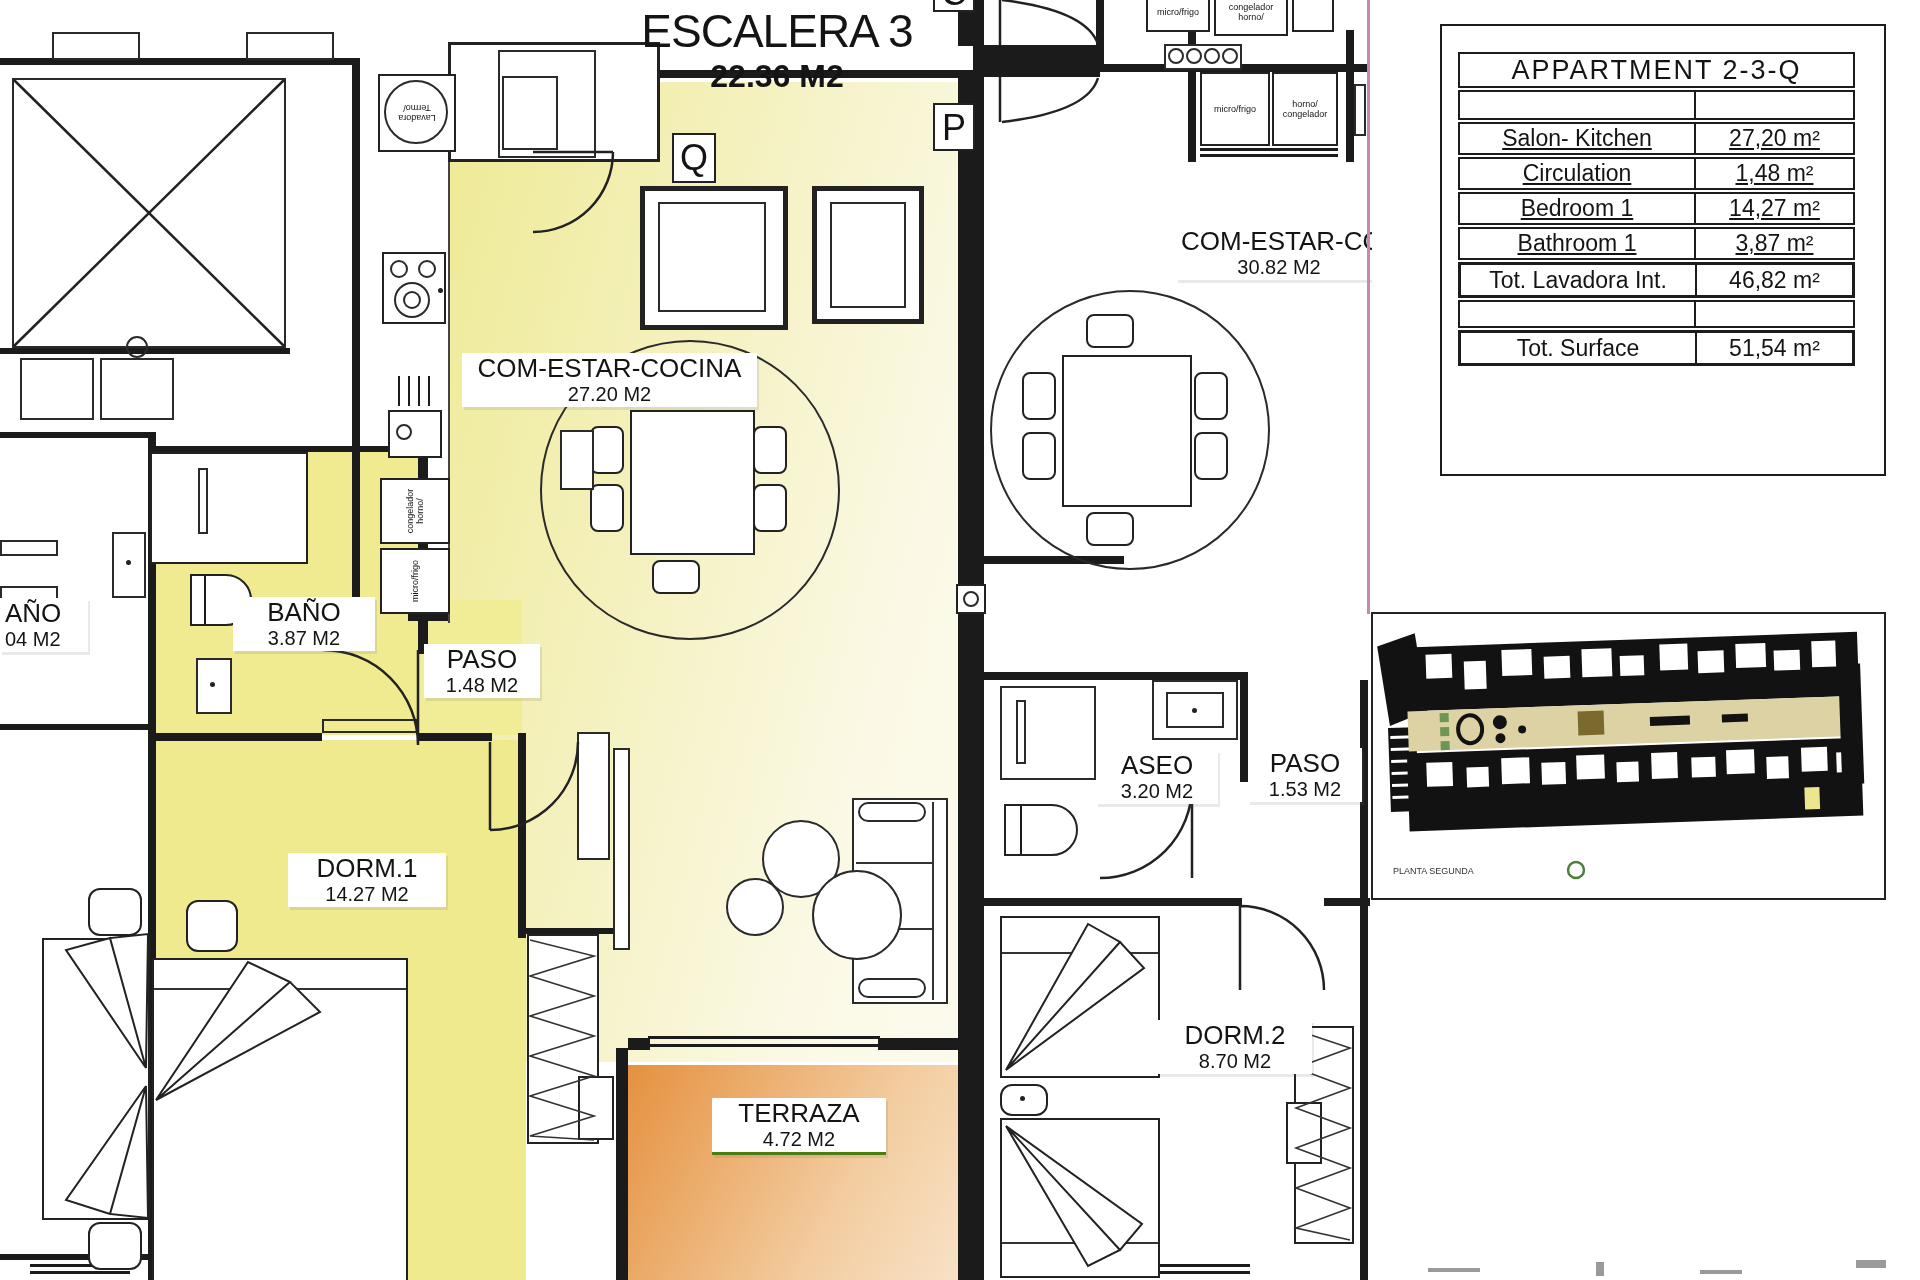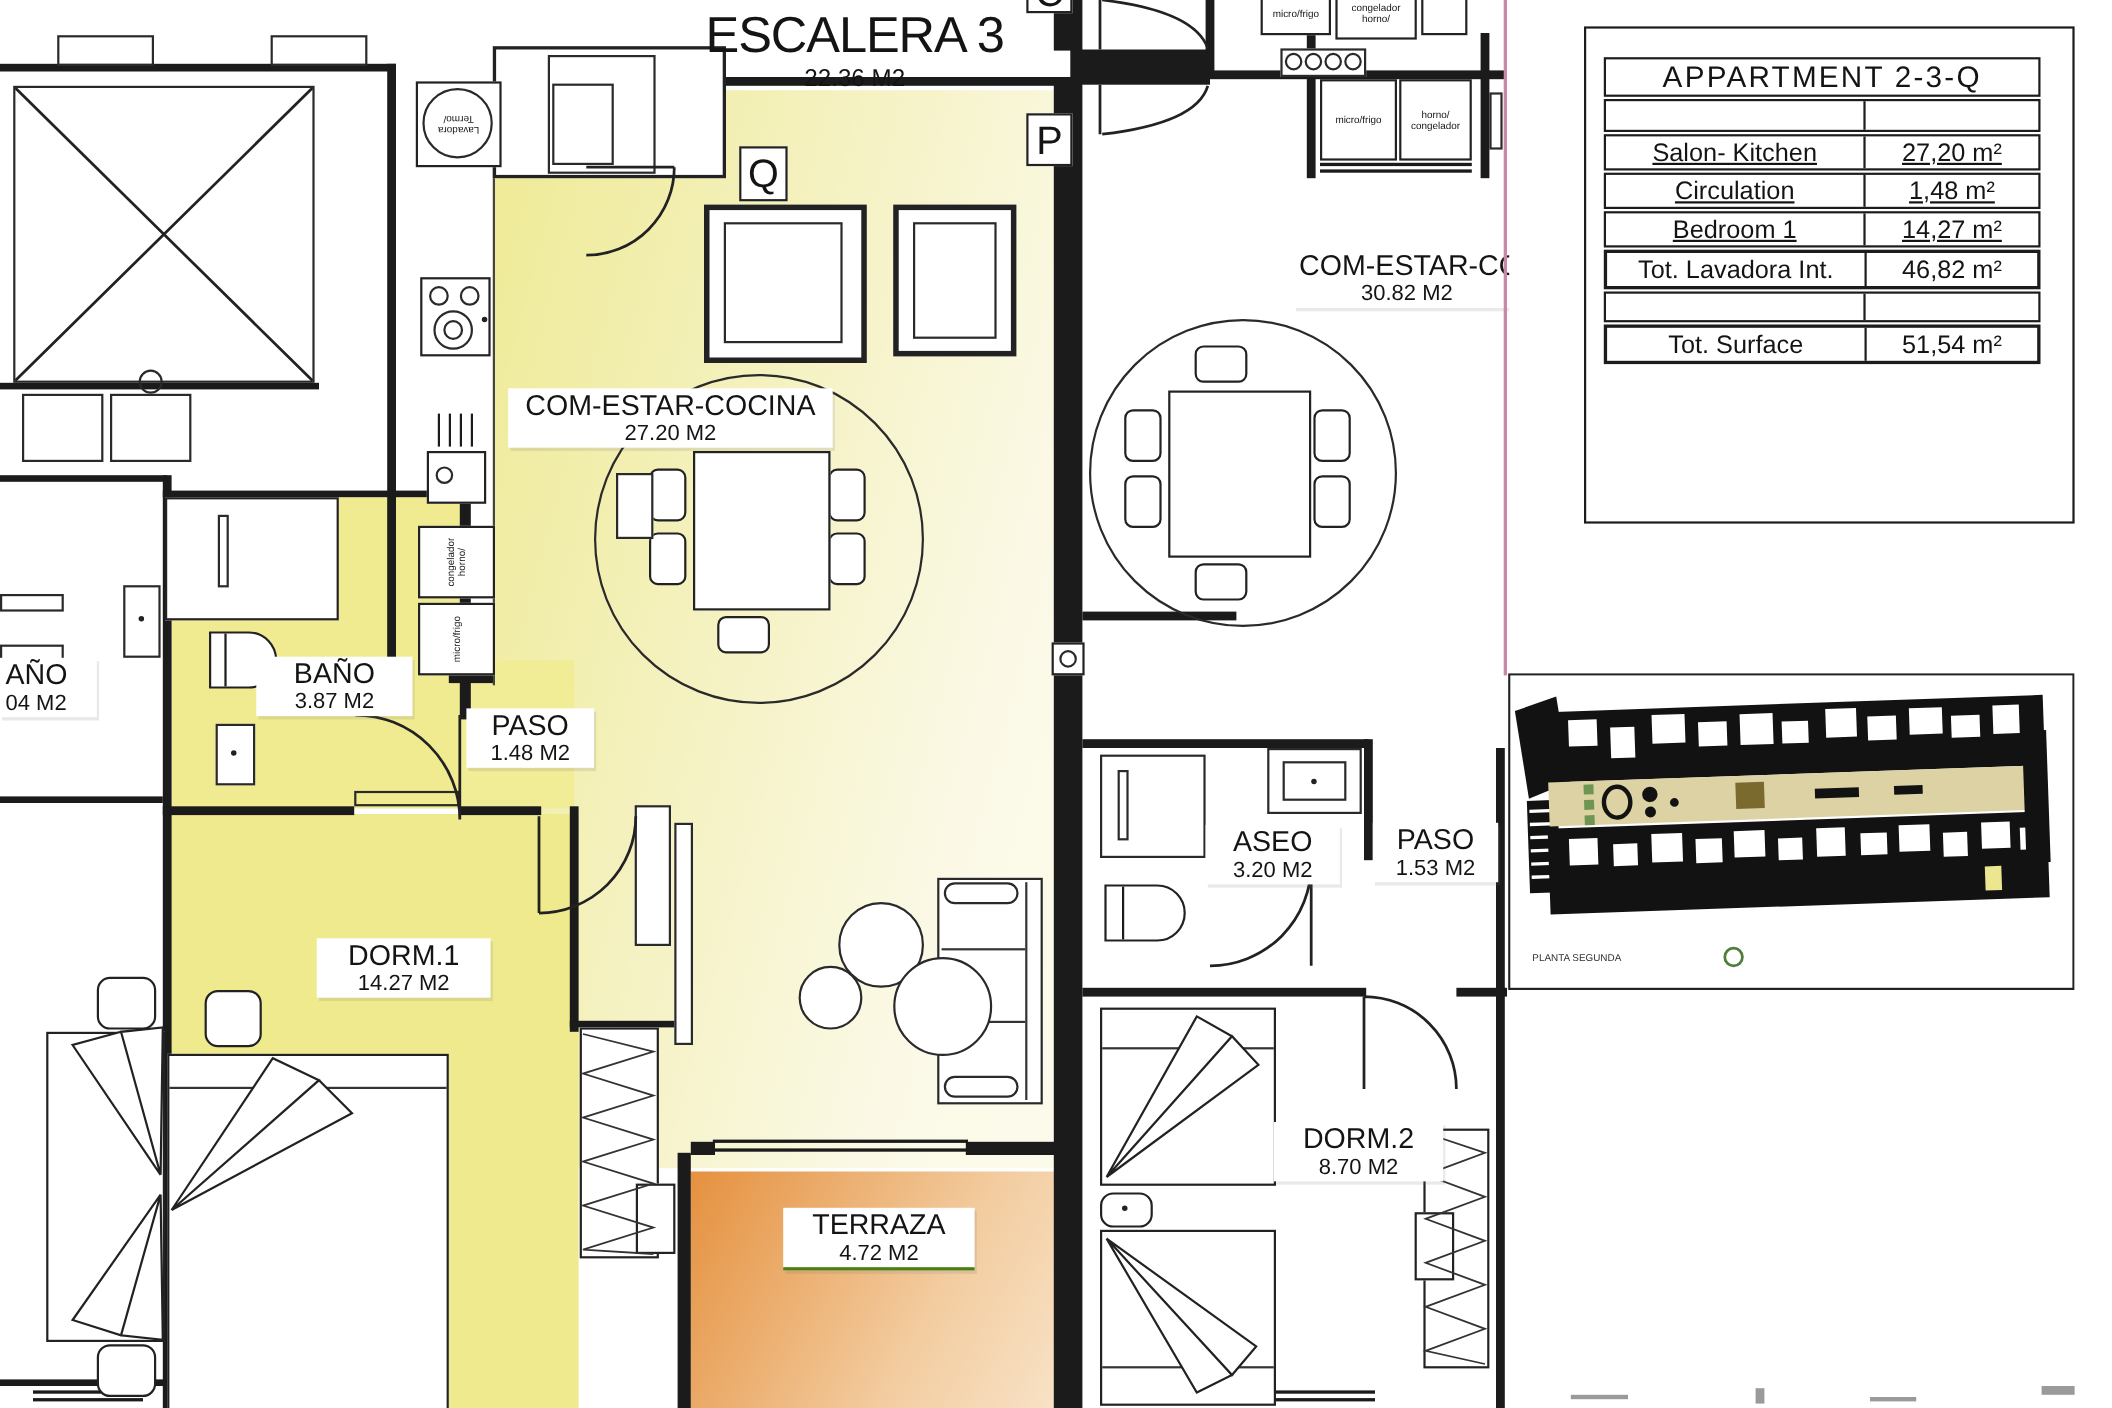--- a/index.html
+++ b/index.html
@@ -16,21 +16,21 @@
   .toilet{position:absolute;background:#fff;border:2px solid #222;border-radius:0 26px 26px 0;box-sizing:border-box;}
   .dot{position:absolute;width:5px;height:5px;background:#222;border-radius:50%;}
   .lbl{position:absolute;background:#fff;text-align:center;font-size:26px;line-height:1.12;padding:1px 5px;white-space:nowrap;box-shadow:2px 3px 0 rgba(110,110,110,.15);}
   .lbl .l2{font-size:20px;}
   .marker{position:absolute;background:#fff;border:2px solid #222;text-align:center;font-size:36px;line-height:1.25;box-sizing:border-box;}
   .vtext,.htext,.rtext{width:100%;height:100%;display:flex;align-items:center;justify-content:center;font-size:9px;line-height:1.15;text-align:center;white-space:pre-line;}
   .vtext{transform:rotate(-90deg);}
   .rtext{transform:rotate(180deg);}
   #title{position:absolute;left:612px;top:4px;width:330px;text-align:center;}
   #title .t1{font-size:46px;letter-spacing:-1px;}
-  #title .t2{font-size:22px;}
+  #title .t2{font-size:32px;font-weight:bold;}
   #panel{position:absolute;left:1440px;top:24px;width:446px;height:452px;border:2px solid #1c1c1c;box-sizing:border-box;background:#fff;}
   #atable{position:absolute;left:1458px;top:52px;width:397px;font-size:23px;}
   .trow{display:flex;align-items:stretch;border:2px solid #1c1c1c;margin-top:2px;background:#fff;box-sizing:border-box;}
   .trow.em{border-width:3px;}
   .trow .c1{width:236px;display:flex;align-items:center;justify-content:center;border-right:2px solid #1c1c1c;box-sizing:border-box;}
   .trow .c2{flex:1;display:flex;align-items:center;justify-content:center;}
   .ttitle{height:36px;display:flex;align-items:center;justify-content:center;border:2px solid #1c1c1c;font-size:27px;letter-spacing:2px;background:#fff;box-sizing:border-box;}
   .h1{height:33px;text-decoration:underline;} .hs{height:30px;} .hem{height:36px;} .hs2{height:28px;}
   #pinkline{position:absolute;left:1367px;top:0;width:3px;height:614px;background:#c988a6;background:#c988a8;}
   svg{display:block;}
@@ -322,20 +322,24 @@
       <div class="c1">Salon- Kitchen</div>
       <div class="c2">27,20 m²</div>
     </div>
     <div class="trow h1">
       <div class="c1">Circulation</div>
       <div class="c2">1,48 m²</div>
     </div>
     <div class="trow h1">
       <div class="c1">Bedroom 1</div>
       <div class="c2">14,27 m²</div>
+    </div>
+    <div class="trow h1">
+      <div class="c1">Bathroom 1</div>
+      <div class="c2">3,87 m²</div>
     </div>
     <div class="trow em hem">
       <div class="c1">Tot. Lavadora Int.</div>
       <div class="c2">46,82 m²</div>
     </div>
     <div class="trow hs2">
       <div class="c1"></div>
       <div class="c2"></div>
     </div>
     <div class="trow em hem">

